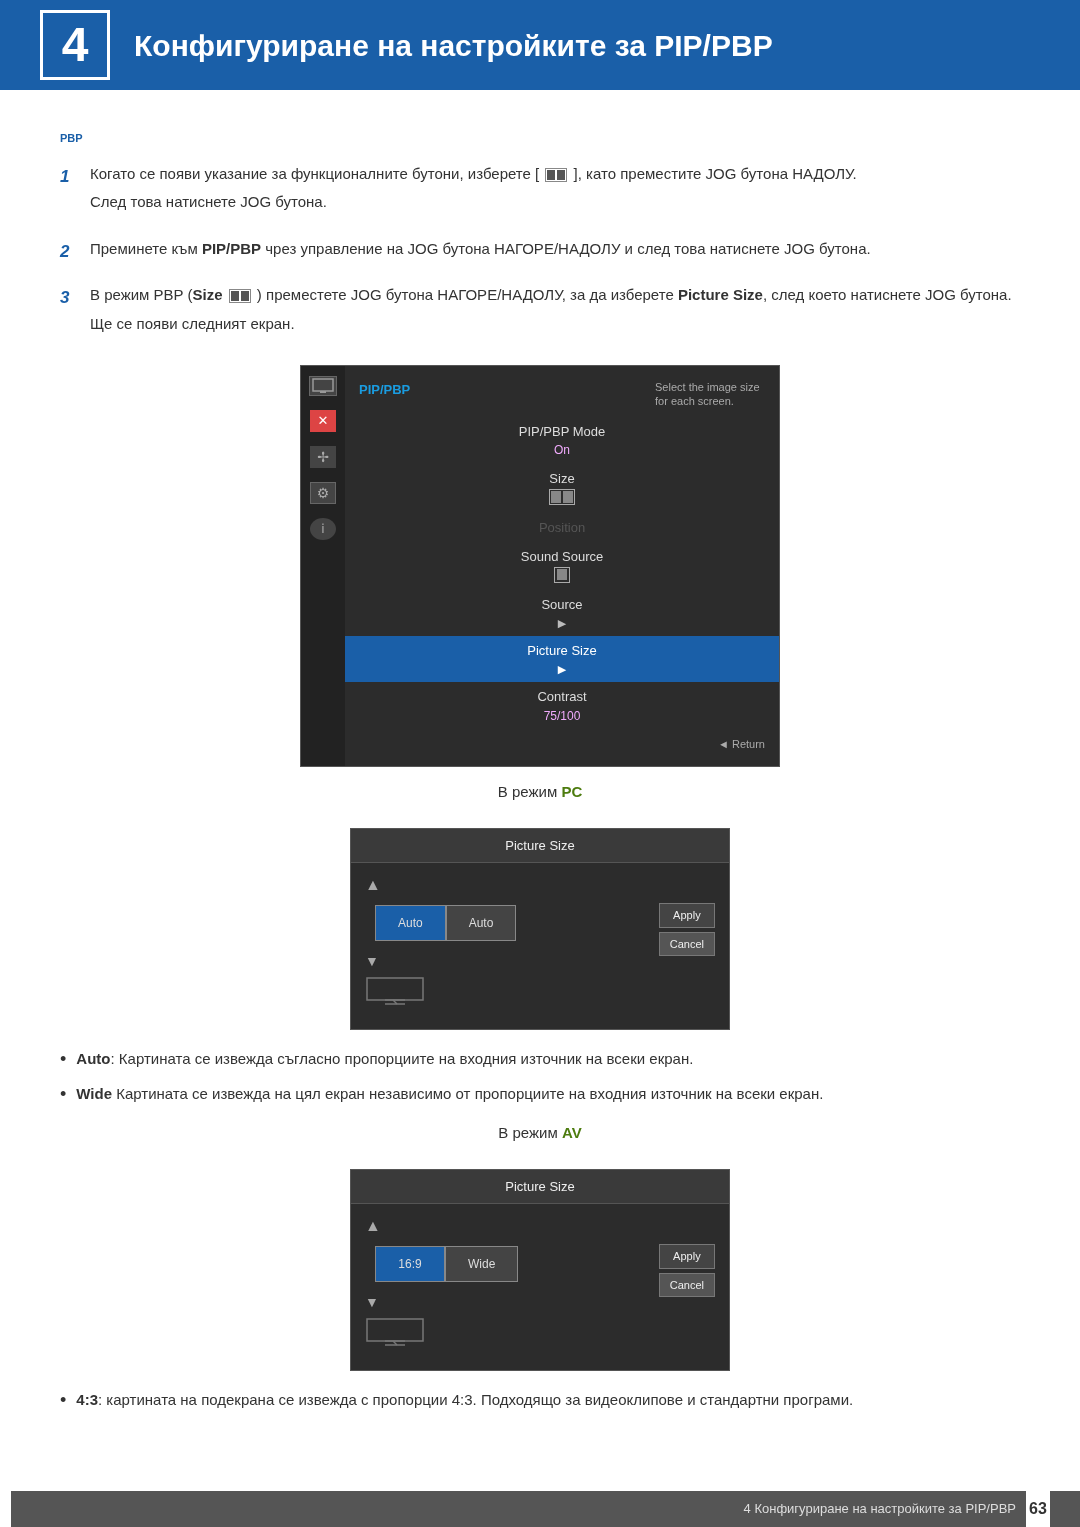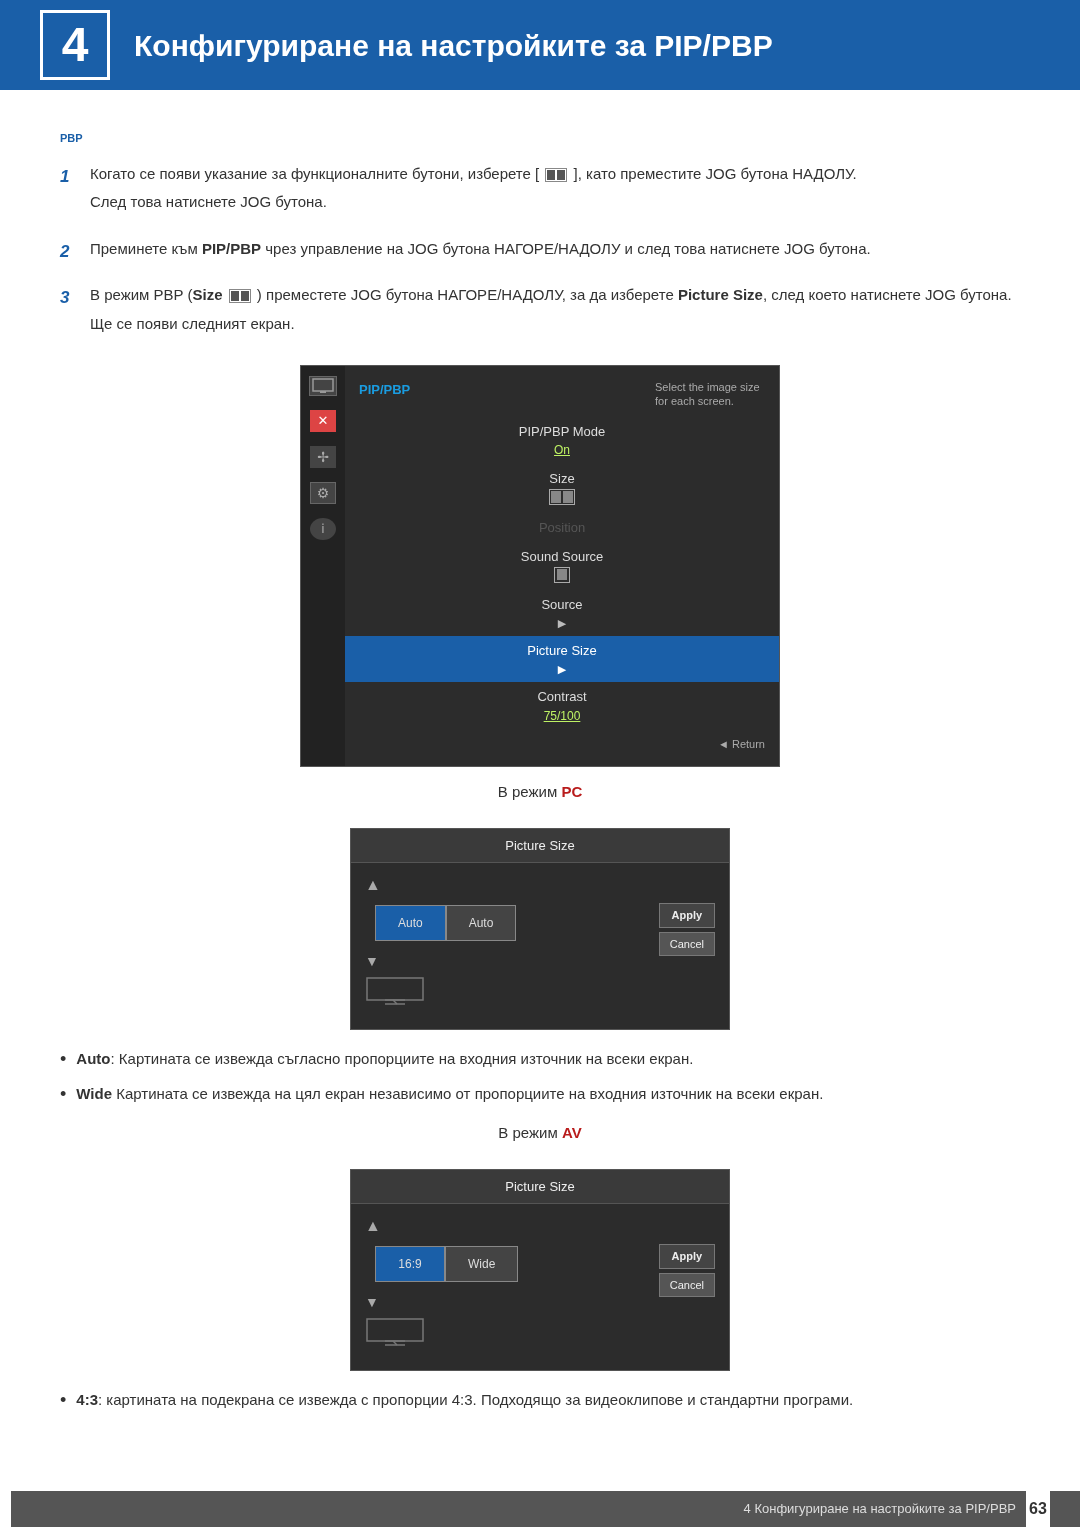--- a/index.html
+++ b/index.html
@@ -157,23 +157,22 @@
       color: #ddd;
       font-size: 13px;
       flex-direction: column;
     }
     .menu-row.highlighted {
       background: #1a5fa8;
       color: #fff;
     }
     .menu-row .row-label {}
     .menu-row .row-value {
-      color: #bef264;
+      color: #f0abfc;
       font-size: 12px;
-      text-decoration: underline;
     }
     .menu-row .arrow { color: #bbb; font-size: 11px; }
     .menu-row.highlighted .arrow { color: #fff; }
     .icon-box {
       display: inline-flex;
       border: 1px solid #aaa;
       width: 26px;
       height: 16px;
       gap: 2px;
       align-items: center;
@@ -207,21 +206,21 @@
     }
     .menu-disabled { color: #555 !important; }
 
     
     .mode-label {
       font-size: 15px;
       color: #333;
       margin: 14px 0 10px 0;
       text-align: center;
     }
-    .mode-label .bold { color: #b91c1c; }
+    .mode-label .bold { color: #4d7c0f; }
     .dialog-title-bar {
       background: #3a3a3a;
       color: #eee;
       font-size: 13px;
       padding: 7px 14px;
       text-align: center;
       border-bottom: 1px solid #555;
     }
     .dialog-arrow-up {
       color: #aaa;
@@ -265,21 +264,20 @@
       background: #555;
       color: #eee;
       font-size: 11px;
       padding: 3px 10px;
       border: 1px solid #777;
       min-width: 54px;
       text-align: center;
     }
     .dialog-btn.apply {
       background: #444;
-      font-weight: bold;
     }
     .dialog-wrapper {
       position: relative;
       width: 380px;
       background: #2c2c2c;
       border: 1px solid #555;
     }
     .dialog-inner {
       padding: 10px 14px 14px 14px;
     }

